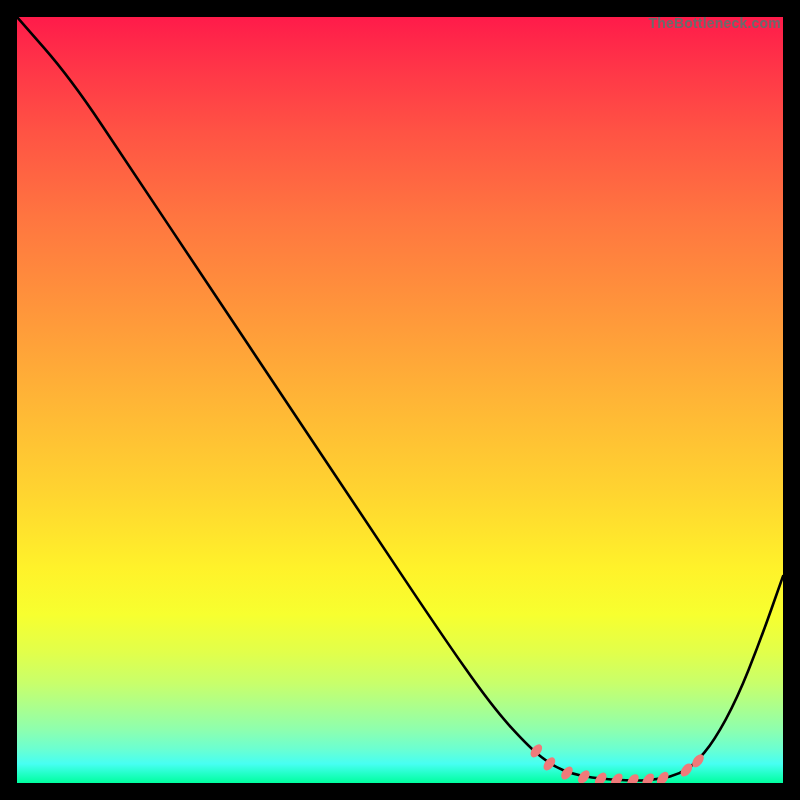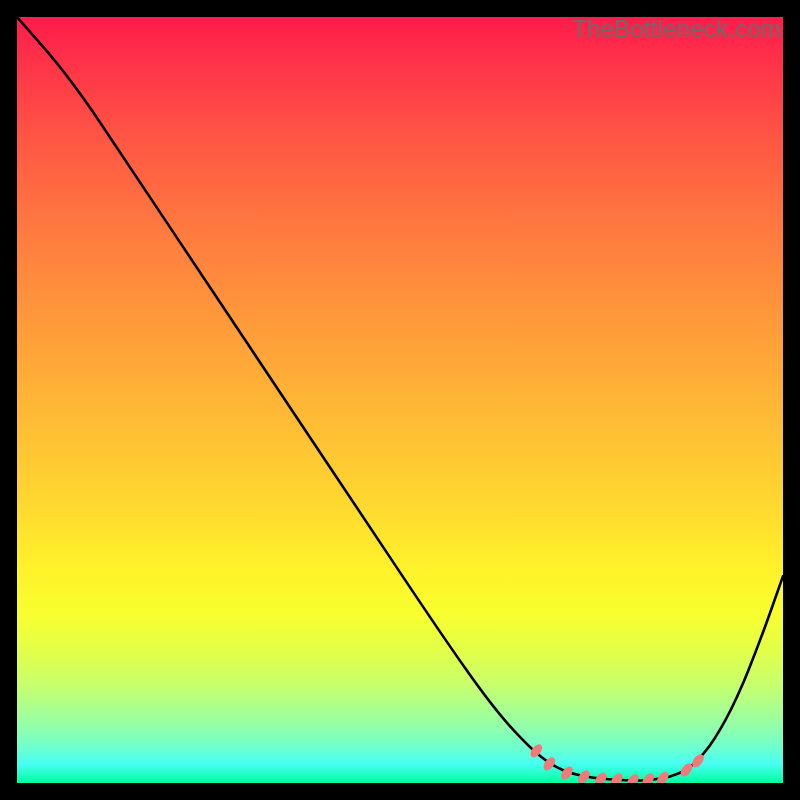--- a/index.html
+++ b/index.html
@@ -48,22 +48,22 @@
     left: 0;
     top: 0;
     width: 766px;
     height: 766px;
   }
   .watermark {
     position: absolute;
     top: -2px;
     right: 2px;
     font-family: Arial, Helvetica, sans-serif;
-    font-size: 24px;
-    font-weight: 400;
+    font-size: 14px;
+    font-weight: 700;
     color: #6b6b6b;
     letter-spacing: 0.2px;
     user-select: none;
   }
 </style>
 </head>
 <body>
 
 <div class="frame">
   <div class="plot-area"></div>

